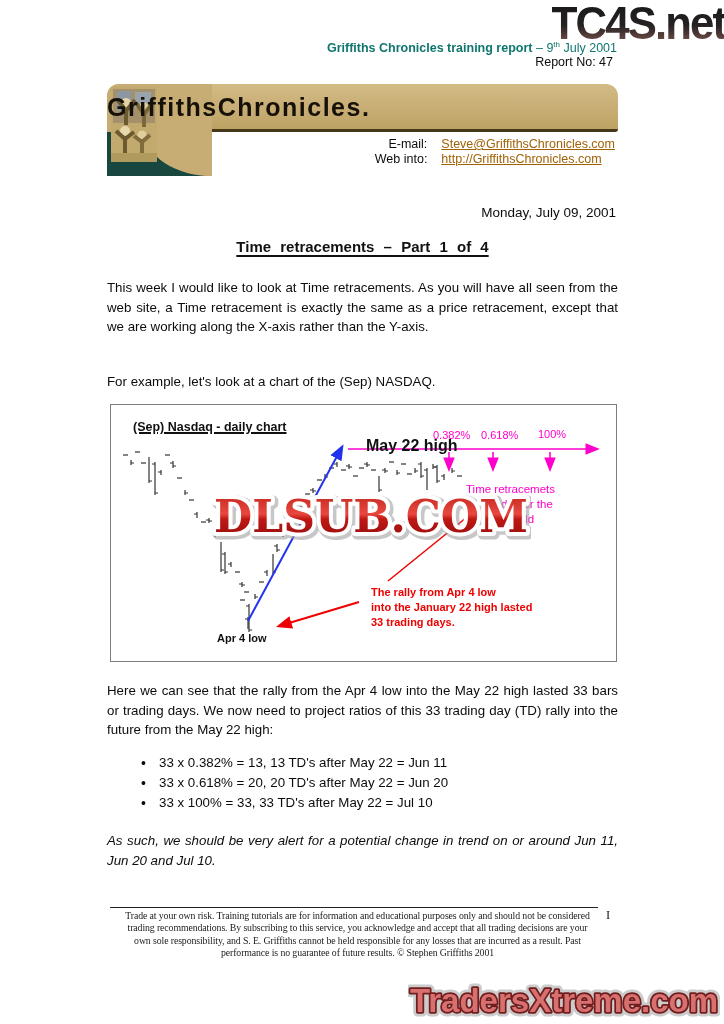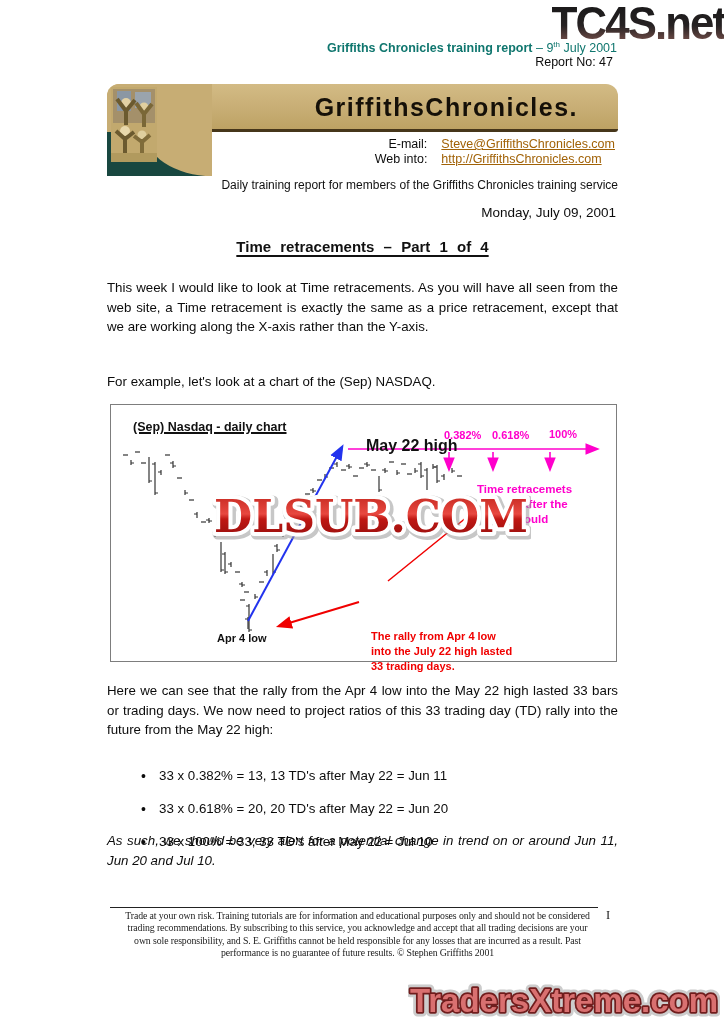--- a/index.html
+++ b/index.html
@@ -14,21 +14,21 @@
   .hdr1{top:40px;right:107px;font-size:12.5px;color:#0f766e;white-space:nowrap;}
   .hdr1 b{font-weight:bold;}
   .hdr1 sup{font-size:8px;}
   .hdr2{top:55px;right:111px;font-size:12.5px;color:#0c0c0c;}
 
   
   #banner{top:84px;left:107px;width:511px;height:92px;}
   #band{position:absolute;top:0;left:0;right:0;height:46px;background:linear-gradient(180deg,#d3bb85 0%,#c7ad74 55%,#bda263 100%);
         border-radius:12px 12px 0 0;}
   #band-edge{position:absolute;top:45px;left:105px;right:0;height:3px;background:#46361a;border-radius:0 0 4px 0;}
-  #brand{position:absolute;top:0;left:0;right:40px;height:46px;line-height:47px;text-align:right;
+  #brand{position:absolute;top:0;left:0;right:40px;height:46px;line-height:47px;text-align:left;
          font-size:25px;font-weight:bold;letter-spacing:1.5px;color:#151008;}
   #banner-left{position:absolute;top:0;left:0;width:105px;height:92px;background:#c7ad74;border-radius:12px 0 0 0;}
   #teal{position:absolute;top:48px;left:0;width:105px;height:44px;background:#184740;}
   #curve{position:absolute;top:48px;left:38px;width:67px;height:44px;background:#c7ad74;border-bottom-left-radius:70px 46px;}
   #photo{position:absolute;top:3px;left:4px;width:46px;height:75px;}
 
   
   #contact{top:137px;right:109px;font-size:12.5px;line-height:15px;}
   #contact table{border-collapse:collapse;}
   #contact td{padding:0;margin-left:48px;}
@@ -40,39 +40,39 @@
   
   #doctitle{top:238px;left:107px;width:511px;text-align:center;font-size:15px;font-weight:bold;
             word-spacing:5px;text-decoration:underline;text-decoration-thickness:2px;text-underline-offset:3px;}
   .para{left:107px;width:511px;font-size:13.3px;line-height:19.5px;text-align:justify;color:#0c0c0c;}
   #para1{top:278px;}
   #para2{top:372px;text-align:left;}
   #para3{top:681px;}
   #para4{top:831px;font-style:italic;}
   #bullets{top:753px;left:107px;width:511px;}
   #bullets ul{margin:0;padding-left:34px;list-style:none;}
-  #bullets li{position:relative;padding-left:18px;font-size:13.3px;line-height:20px;color:#0c0c0c;margin-top:13px;}
+  #bullets li{position:relative;padding-left:18px;font-size:13.3px;line-height:20px;color:#0c0c0c;}
   #bullets li::before{content:"\2022";position:absolute;left:0;top:0;font-size:14px;}
 
   
   #chartbox{top:404px;left:110px;width:505px;height:256px;border:1px solid #7d7d7d;background:#fff;}
   #chartsvg{position:absolute;top:0;left:0;z-index:1;}
   .clabel{position:absolute;z-index:2;white-space:nowrap;}
   #ctitle{left:22px;top:15px;font-size:12.5px;font-weight:bold;text-decoration:underline;text-decoration-thickness:1.5px;}
   #may22{left:255px;top:14px;font-size:16px;font-weight:bold;margin-top:18px;}
   #apr4{left:106px;top:227px;font-size:11px;font-weight:bold;}
-  .mag{color:#ff00cc;font-weight:bold;font-size:11px;margin-left:11px;}
+  .mag{color:#ff00cc;font-weight:normal;font-size:11px;}
   #r382{left:322px;top:24px;}
   #r618{left:370px;top:24px;}
   #r100{left:427px;top:23px;}
   .pinknote{font-size:11.5px;}
   #pink1{left:355px;top:78px;}
   #pink2{left:390px;top:93px;}
   #pink3{left:393px;top:108px;}
-  #rednote{left:260px;top:180px;color:#f00000;font-weight:bold;font-size:11px;line-height:15px;margin-top:44px;}
+  #rednote{left:260px;top:180px;color:#f00000;font-weight:bold;font-size:11px;line-height:15px;}
   #dlsub{position:absolute;left:100px;top:82px;width:320px;height:62px;z-index:3;}
 
   
   #footrule{top:907px;left:110px;width:488px;border-top:1.5px solid #222;}
   #footer{top:910px;left:100px;width:515px;text-align:center;font-family:"Liberation Serif",serif;
           font-size:9.8px;line-height:12.4px;color:#1a1a1a;letter-spacing:-0.1px;}
   #pagenum{top:908px;left:606px;font-family:"Liberation Serif",serif;font-size:12.5px;color:#1a1a1a;}
 
   
   #txtreme{top:978px;left:408px;width:312px;height:46px;z-index:5;}
@@ -132,21 +132,20 @@
         <td><a>Steve@GriffithsChronicles.com</a></td>
       </tr>
       <tr>
         <td class="lbl">Web into:</td>
         <td><a>http://GriffithsChronicles.com</a></td>
       </tr>
     </tbody>
       </table>
   </div>
 
-  <div id="tagline" class="abs">Daily training report for members of the Griffiths Chronicles training service</div>
   <div id="dateline" class="abs">Monday, July 09, 2001</div>
   <div id="doctitle" class="abs">Time retracements – Part 1 of 4</div>
 
   <div id="para1" class="abs para">This week I would like to look at Time retracements.  As you will have all seen from the web site, a Time retracement is exactly the same as a price retracement, except that we are working along the X-axis rather than the Y-axis.</div>
   <div id="para2" class="abs para">For example, let's look at a chart of the (Sep) NASDAQ.</div>
 
   <div id="chartbox" class="abs">
     <svg id="chartsvg" width="505" height="256" viewBox="0 0 505 256">
       <defs>
         <marker id="arrM" viewBox="0 0 10 8" refX="8" refY="4" markerWidth="9" markerHeight="8" orient="auto">
@@ -285,21 +284,21 @@
     <div id="may22" class="clabel">May 22 high</div>
     <div id="apr4" class="clabel">Apr 4 low</div>
     <div id="r382" class="clabel mag">0.382%</div>
     <div id="r618" class="clabel mag">0.618%</div>
     <div id="r100" class="clabel mag">100%</div>
     <div id="pink1" class="clabel mag pinknote">Time retracemets</div>
     <div id="pink2" class="clabel mag pinknote">d after the</div>
     <div id="pink3" class="clabel mag pinknote">would</div>
     <div id="rednote" class="clabel">
       <div>The rally from Apr 4 low</div>
-      <div>into the July 22 high lasted</div>
+      <div>into the January 22 high lasted</div>
       <div>33 trading days.</div>
     </div>
 
     <svg id="dlsub" viewBox="0 0 320 62">
       <defs>
         <linearGradient id="dlgrad" x1="0" y1="0" x2="0" y2="1">
           <stop offset="0%" stop-color="#c0241c"></stop>
           <stop offset="45%" stop-color="#e84840"></stop>
           <stop offset="55%" stop-color="#c01814"></stop>
           <stop offset="100%" stop-color="#8f0d0c"></stop>

